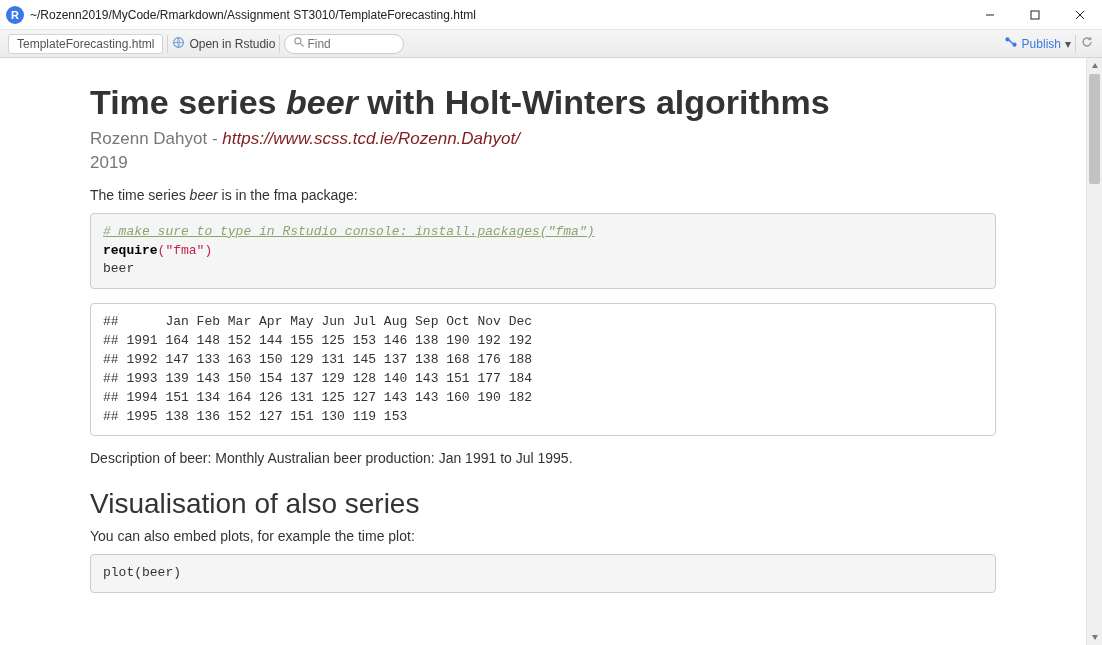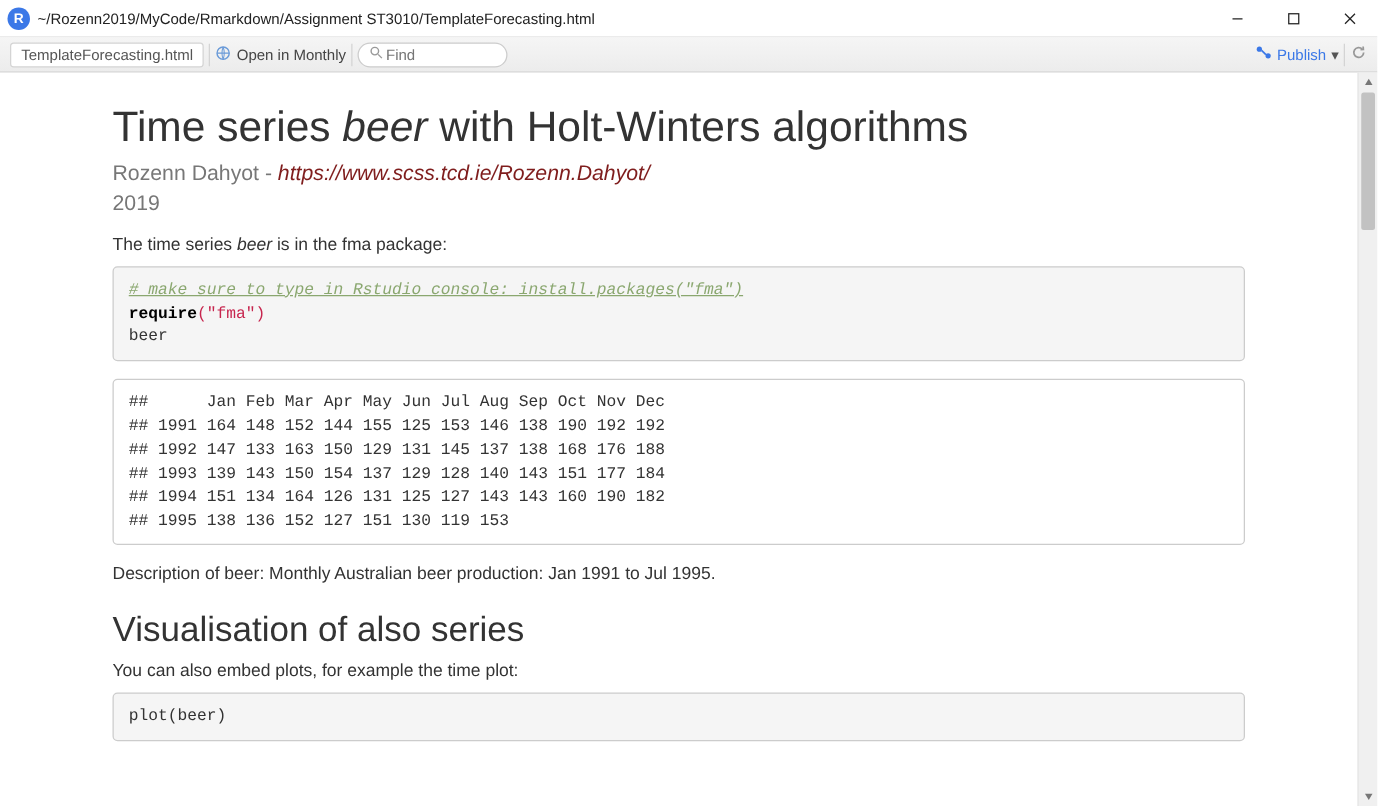--- a/index.html
+++ b/index.html
@@ -99,21 +99,21 @@
 .scroll-thumb {
   position: absolute;
   top: 16px;
   left: 2px; right: 2px;
   height: 110px;
   background: #c2c2c2;
   border-radius: 2px;
 }
 
 h1 {
-  font-weight: 400;
+  font-weight: 700;
   font-size: 34px;
   color: #333;
   margin: 4px 0 6px 0;
   line-height: 1.2;
 }
 h1 .it { font-style: italic; }
 .author-line {
   font-size: 17px;
   color: #777;
   margin: 4px 0 0 0;
@@ -197,21 +197,21 @@
 <div class="toolbar">
   <div class="tool-tab">TemplateForecasting.html</div>
   <div class="tool-sep"></div>
   <div class="tool-link">
     <span>
       <svg width="13" height="13" viewBox="0 0 16 16">
           <circle cx="8" cy="8" r="6" fill="none" stroke="#6b9bd8" stroke-width="1.4"></circle>
           <path d="M2 8 h12 M8 2 a8 12 0 0 1 0 12 M8 2 a8 12 0 0 0 0 12" fill="none" stroke="#6b9bd8" stroke-width="1"></path>
         </svg>
     </span>
-    <span>Open in Monthly</span>
+    <span>Open in Rstudio</span>
   </div>
   <div class="tool-sep"></div>
   <div class="search-wrap">
     <span>
       <svg width="12" height="12" viewBox="0 0 16 16">
           <circle cx="6.5" cy="6.5" r="4" fill="none" stroke="#999" stroke-width="1.5"></circle>
           <line x1="10" y1="10" x2="14" y2="14" stroke="#999" stroke-width="1.5"></line>
         </svg>
     </span>
     <input type="text" style="border: none; outline: none; width: 80px; font-size: 12px; background: transparent; color: rgb(51, 51, 51);" placeholder="Find">

